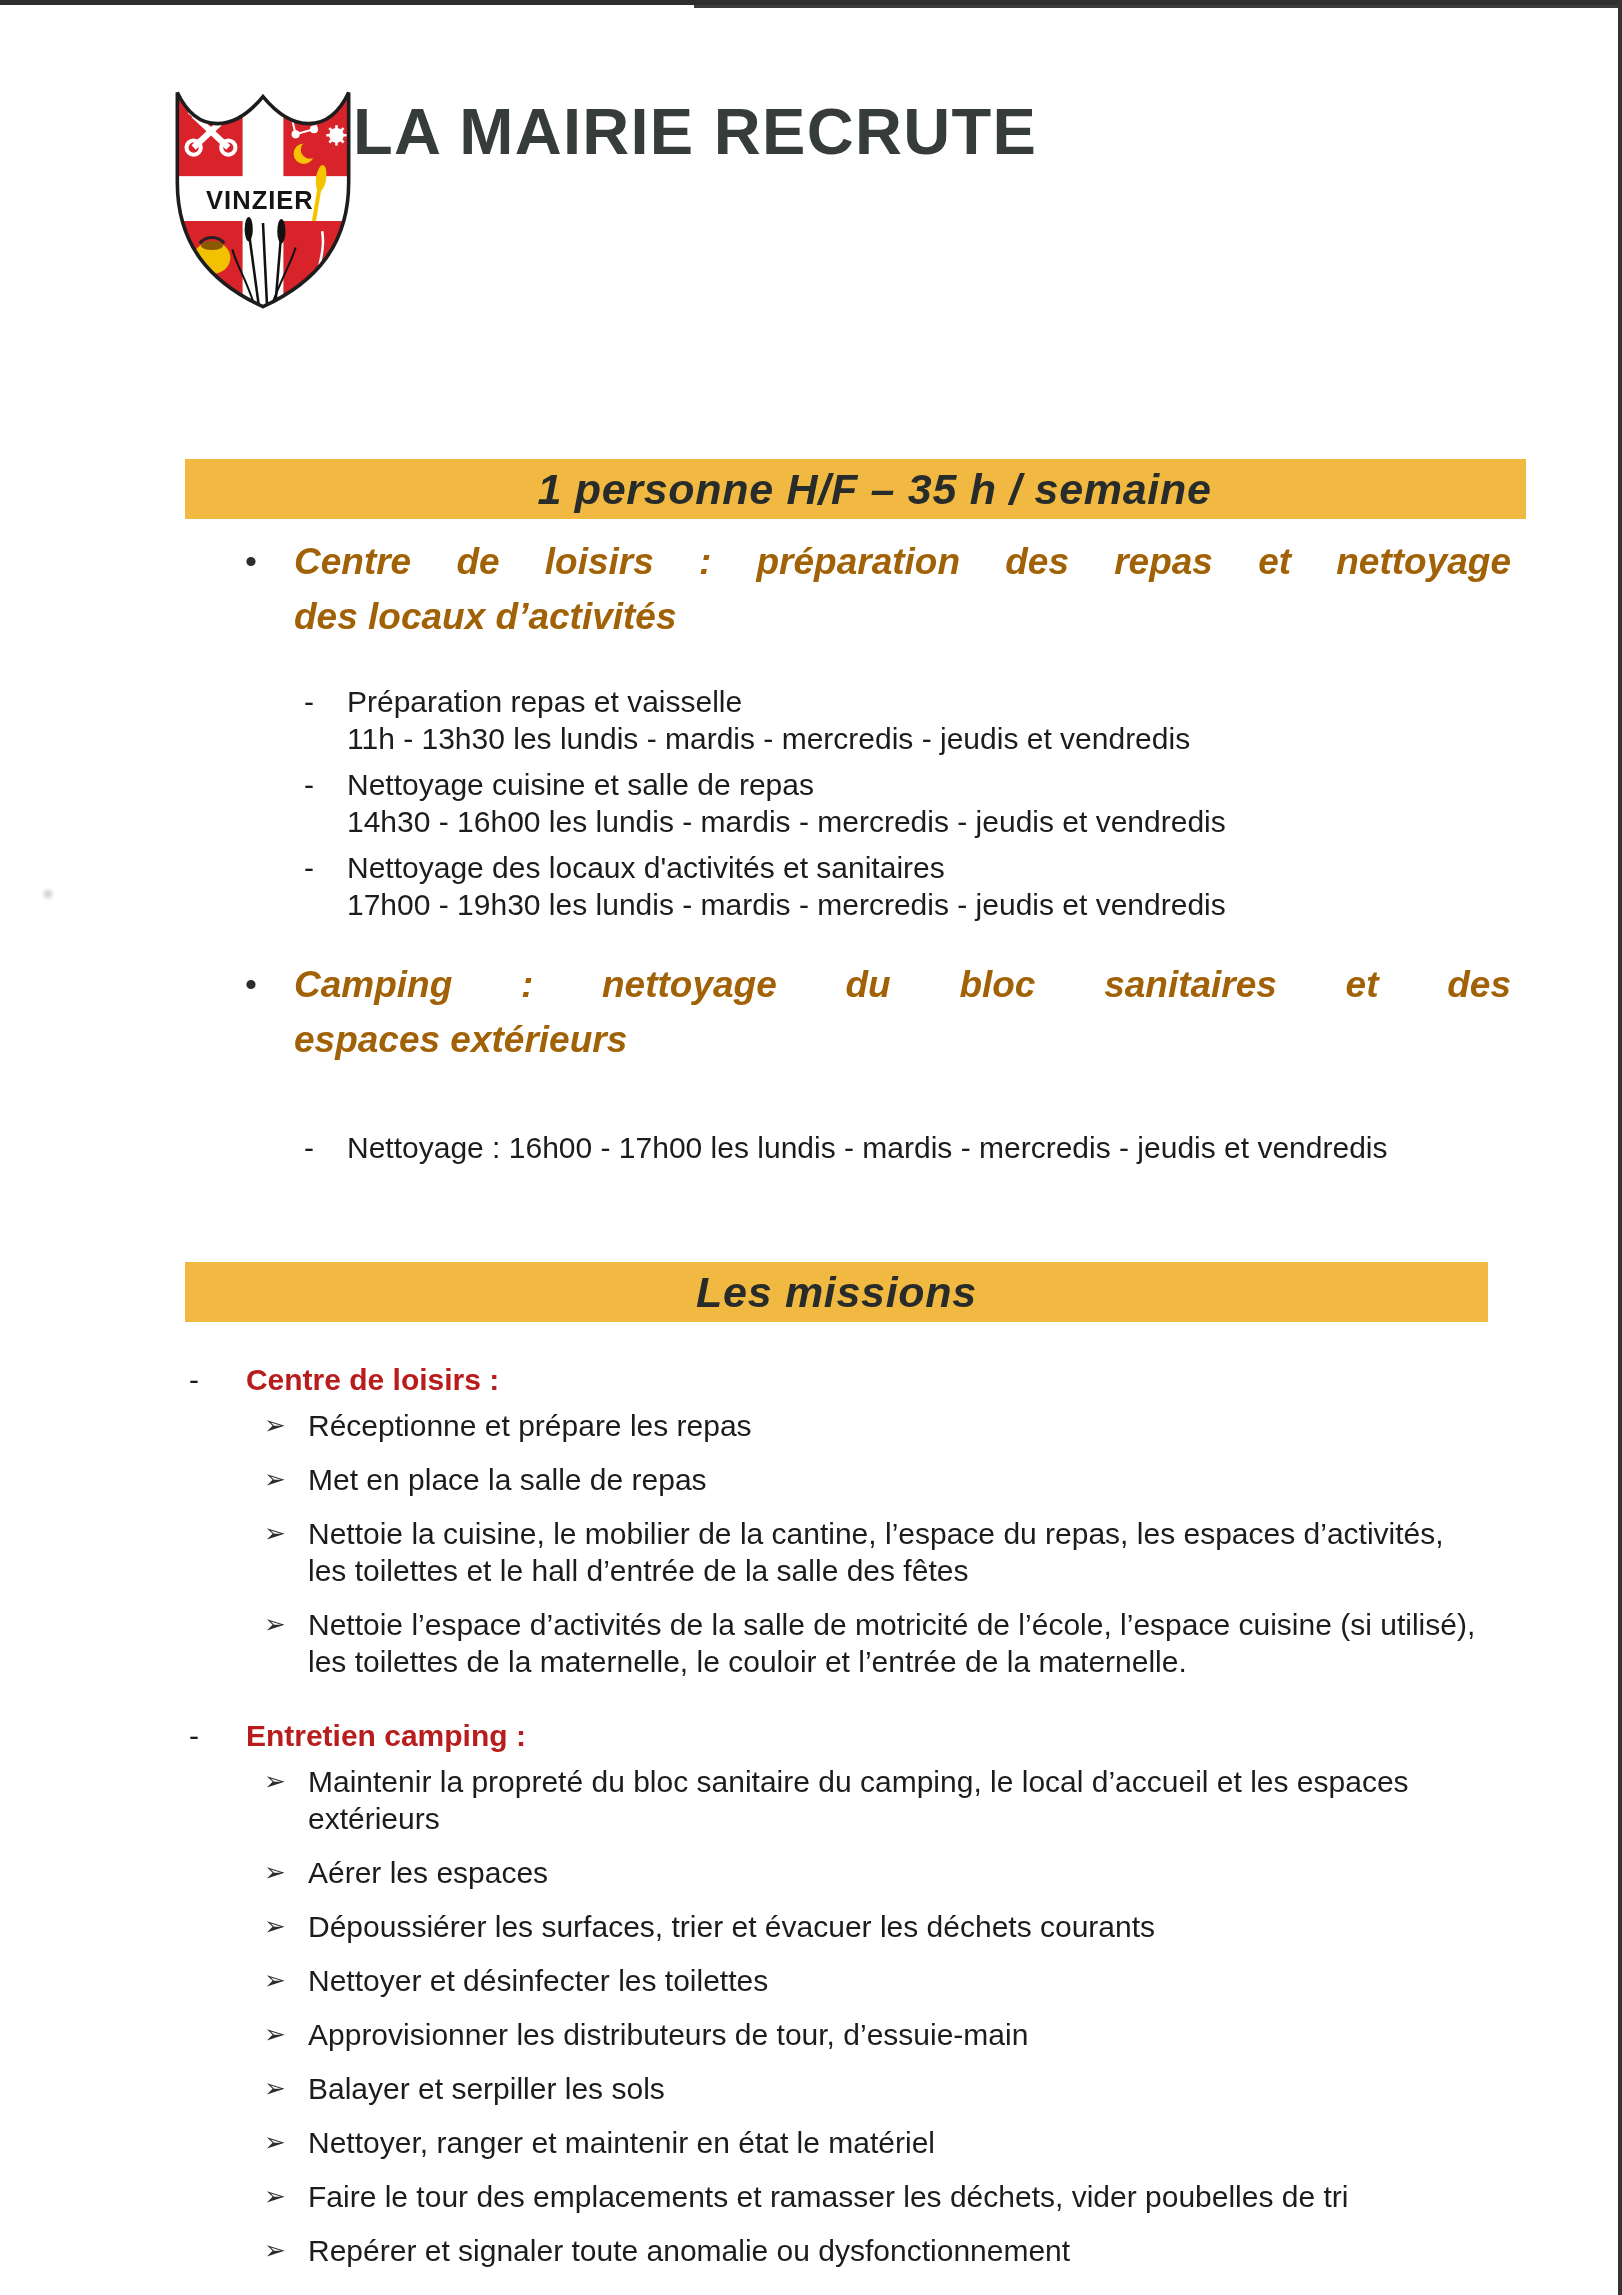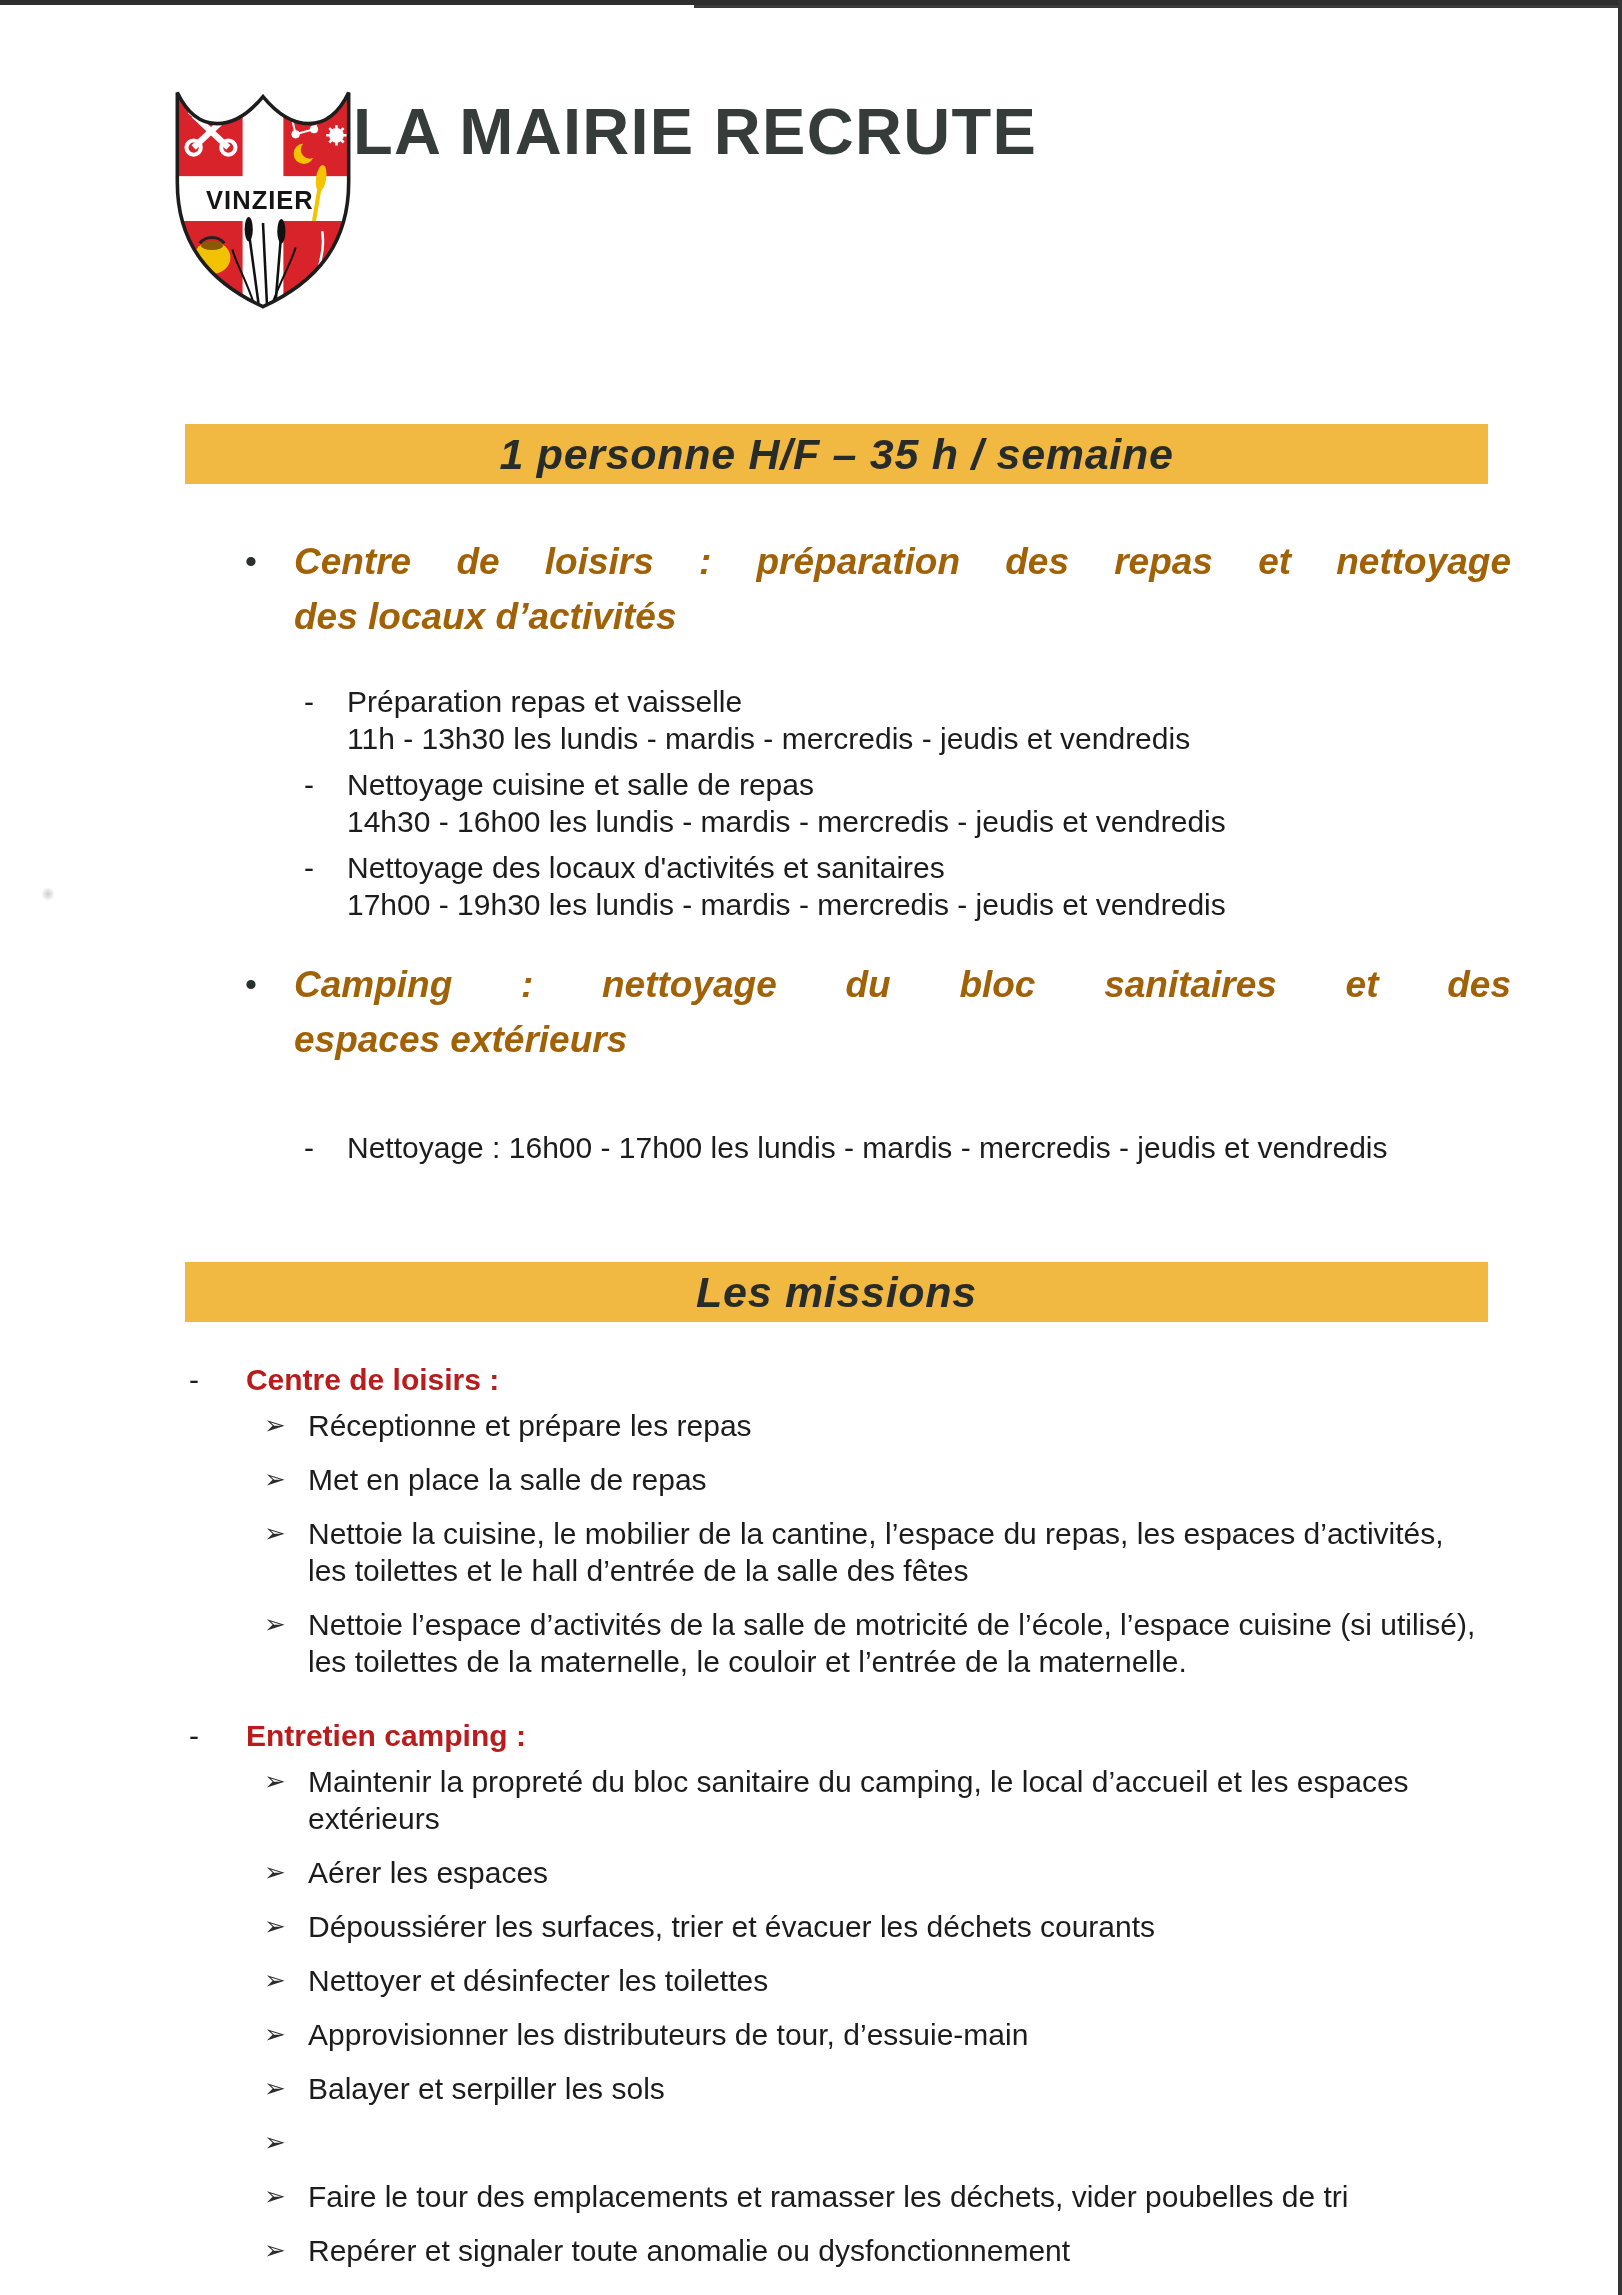--- a/index.html
+++ b/index.html
@@ -19,21 +19,21 @@
     background:radial-gradient(circle,#9a9a9a 0%,rgba(255,255,255,0) 70%);opacity:.5;}
   
   .crest{position:absolute;left:161px;top:76px;width:204px;height:237px;}
   
   .header{position:absolute;left:353px;top:98px;width:995px;text-align:left;}
   .doc-title{margin:0;font-size:65px;font-weight:bold;letter-spacing:1.3px;color:#363c3a;line-height:1.05;}
   .subtitle{margin-top:22px;font-size:54px;font-weight:bold;font-style:italic;color:#31302e;line-height:69px;}
   
   .banner{position:absolute;left:185px;width:1303px;height:60px;background:#F1B941;
     display:flex;align-items:center;justify-content:center;}
-  .banner-pos{top:424px;}
+  .banner-pos{top:459px;padding-left:38px;}
   .banner-mis{top:1262px;}
   .banner-text{font-size:43px;font-weight:bold;font-style:italic;color:#272c2a;letter-spacing:0.7px;}
   
   .bullet-block{position:absolute;left:245px;width:1273px;display:flex;}
   .bb1{top:534px;}
   .bb2{top:957px;}
   .bdot{flex:none;width:49px;font-size:34px;line-height:55px;color:#2a2f2d;}
   .btext{width:1217px;font-size:37px;font-weight:bold;font-style:italic;color:#a16207;line-height:55px;}
   .jline{display:block;text-align:justify;height:55px;overflow:hidden;}
   .jline::after{content:"";display:inline-block;width:100%;height:0;}
@@ -244,20 +244,21 @@
       <div class="mitem">
         <span class="marrow">➢</span>
         <span class="mtext">Approvisionner les distributeurs de tour, d’essuie-main</span>
       </div>
       <div class="mitem">
         <span class="marrow">➢</span>
         <span class="mtext">Balayer et serpiller les sols</span>
       </div>
       <div class="mitem">
         <span class="marrow">➢</span>
+        <span class="mtext">Nettoyer, ranger et maintenir en état le matériel</span>
       </div>
       <div class="mitem">
         <span class="marrow">➢</span>
         <span class="mtext">Faire le tour des emplacements et ramasser les déchets, vider poubelles de tri</span>
       </div>
       <div class="mitem">
         <span class="marrow">➢</span>
         <span class="mtext">Repérer et signaler toute anomalie ou dysfonctionnement</span>
       </div>
     </div>

